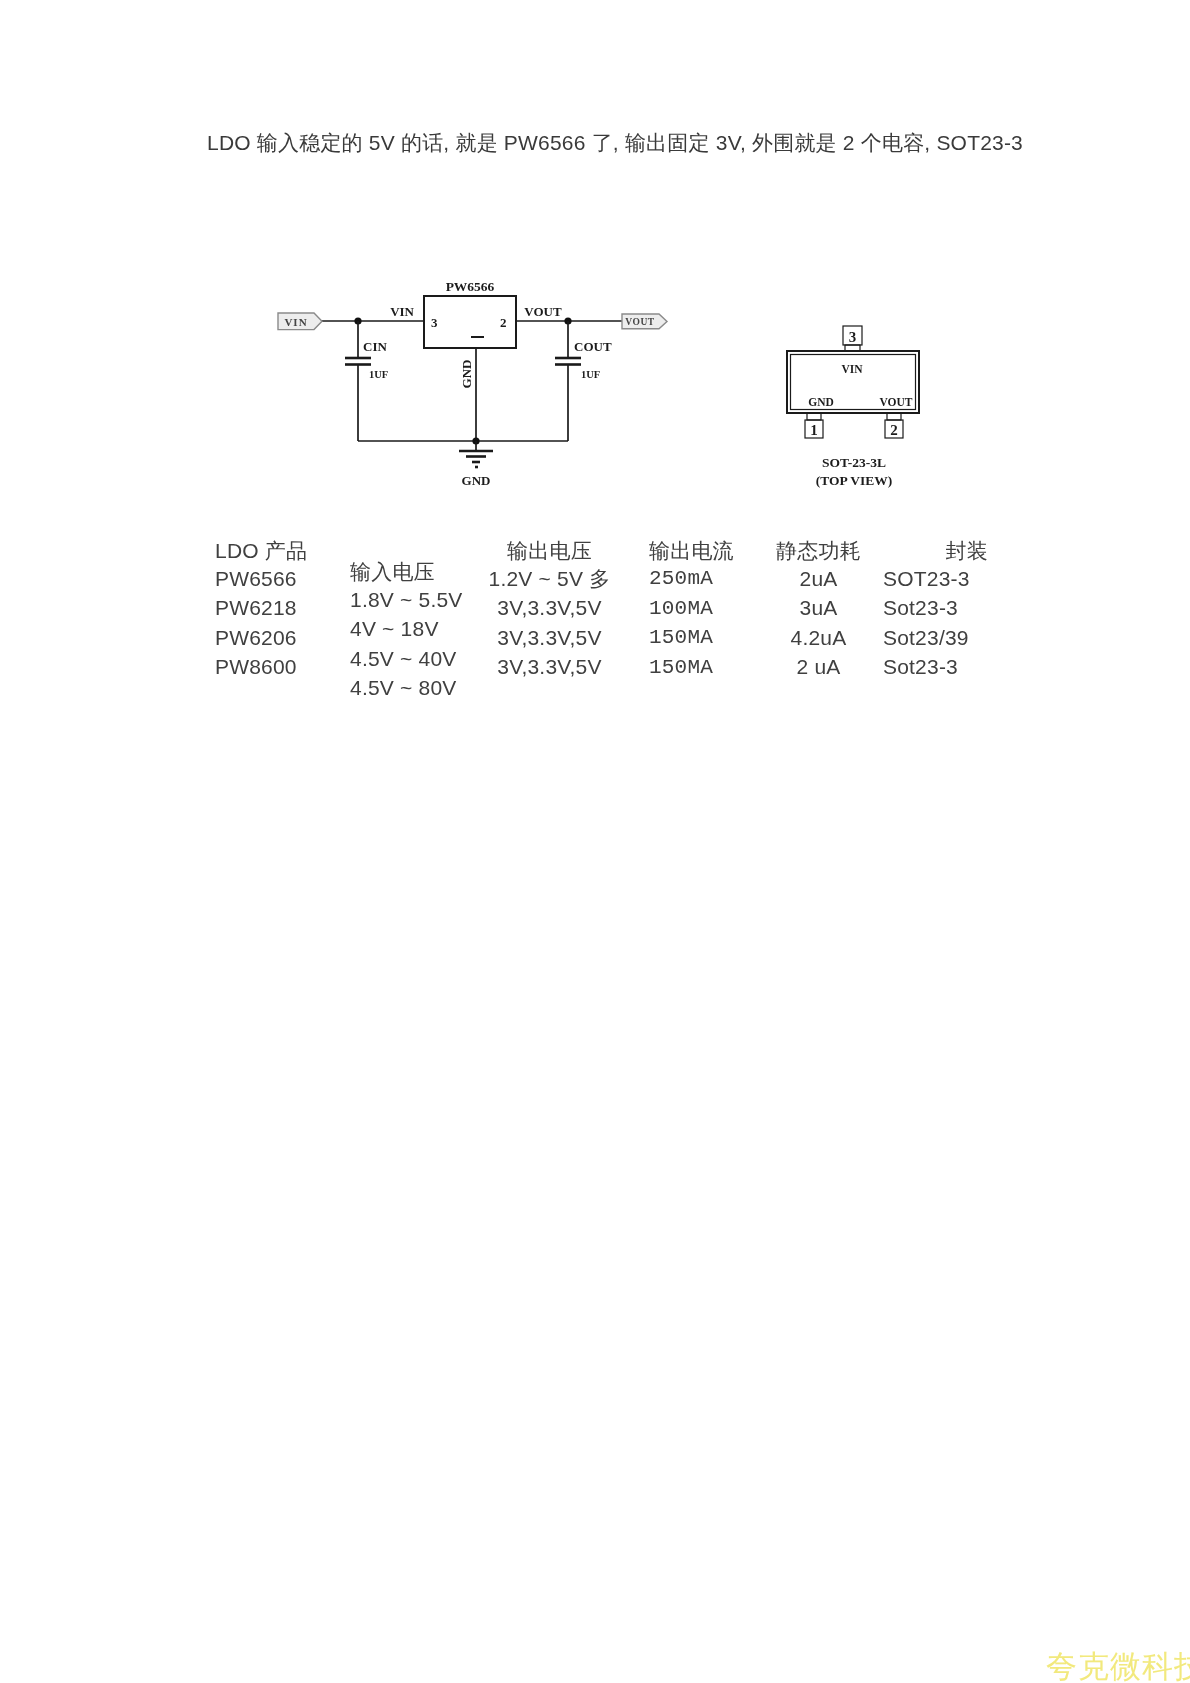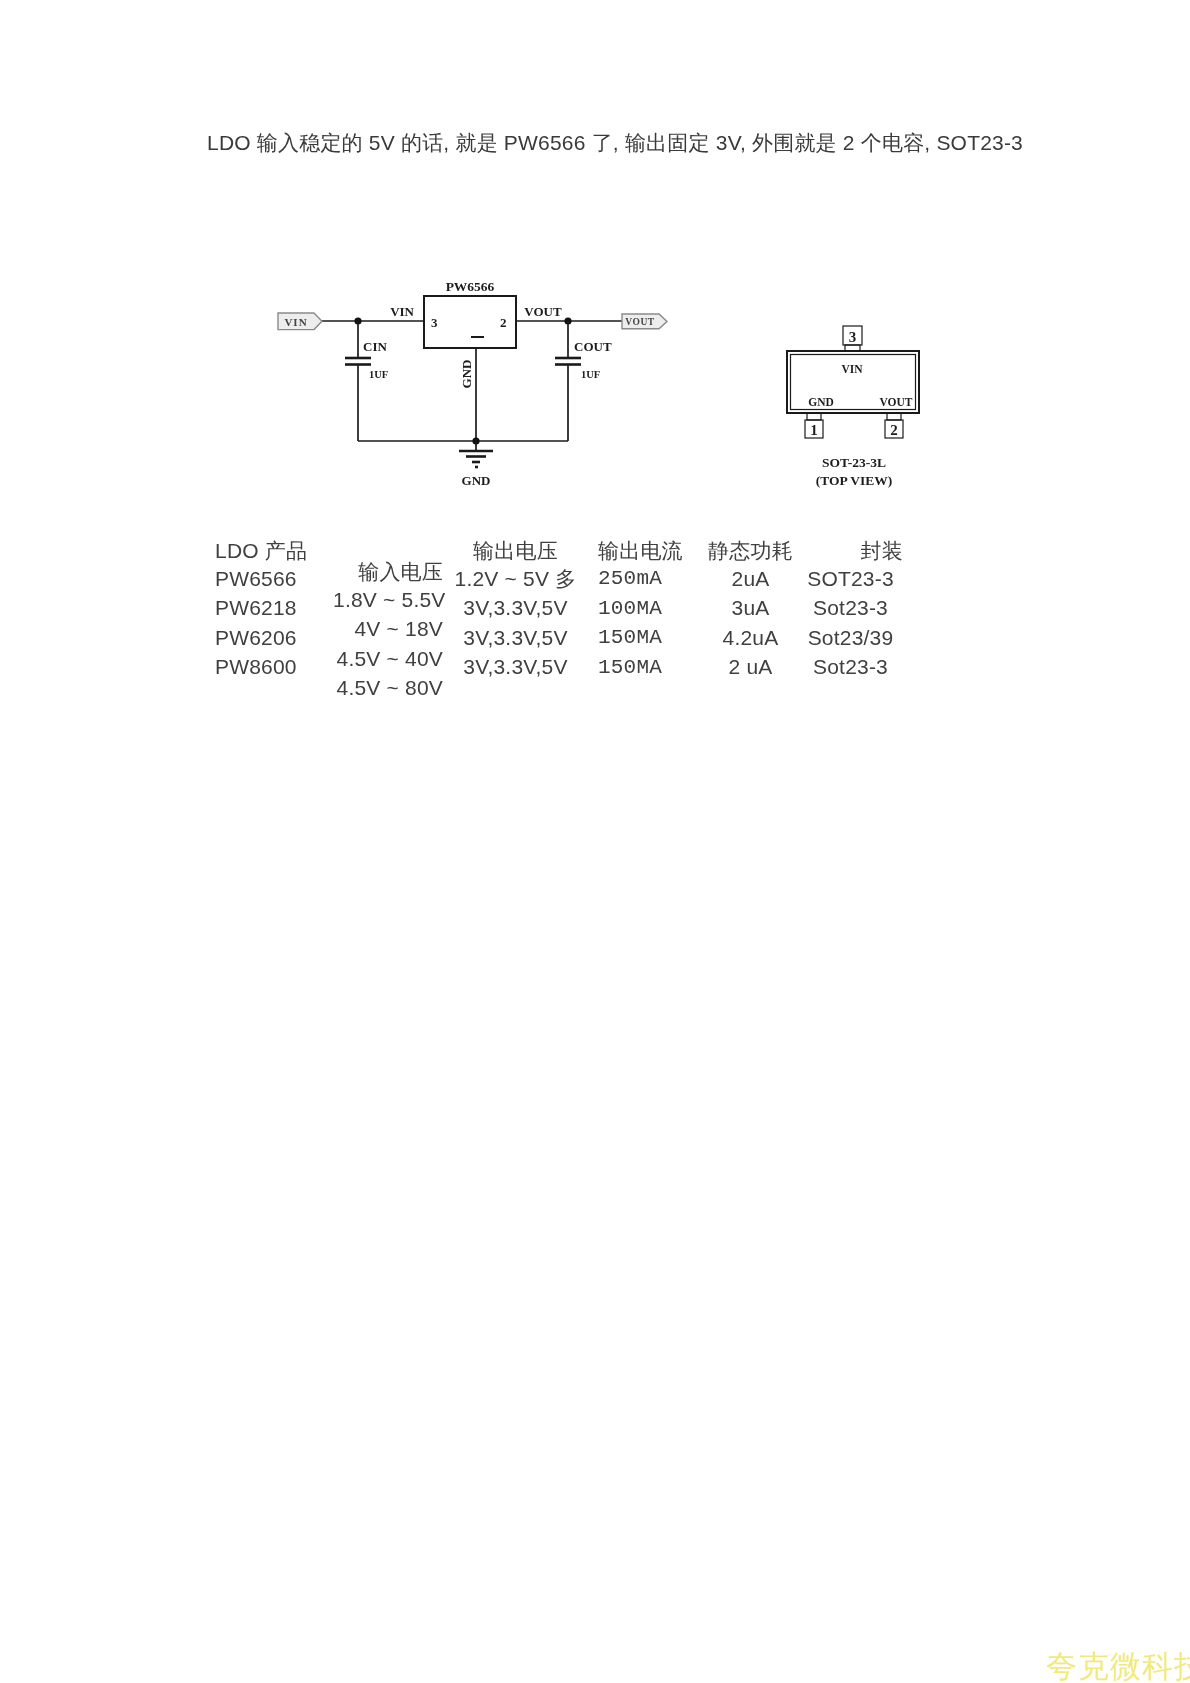--- a/index.html
+++ b/index.html
@@ -36,28 +36,29 @@
   .ldo-table {
     position:absolute; left:215px; top:516px;
     font-size:21px; color:#404040; font-weight:400;
     letter-spacing:0.2px;
   }
   .trow {
     display:grid;
     grid-template-columns:118px 110px 145px 120px 85px 110px;
     height:29.5px; align-items:center;
     white-space:nowrap;
+    gap:17px;
   }
   .cell { box-sizing:border-box; }
   .c1 { text-align:left; }
-  .c2 { text-align:right;margin-top:42px; }
+  .c2 { text-align:left;margin-top:42px; }
   .c3 { text-align:center; }
   .c4 { text-align:left; padding-left:10px;font-family:Liberation Mono, monospace; }
   .c5 { text-align:center; }
-  .c6 { text-align:center; padding-left:5px; }
+  .c6 { text-align:left; padding-left:5px; }
   .hrow .c6 { text-align:right; padding-left:0; }
 
   
   .watermark {
     position:absolute; left:1046px; top:1646px;
     font-size:31px; color:#f2e97d;
     white-space:nowrap; letter-spacing:1px;
   }
 
   svg { position:absolute; }

